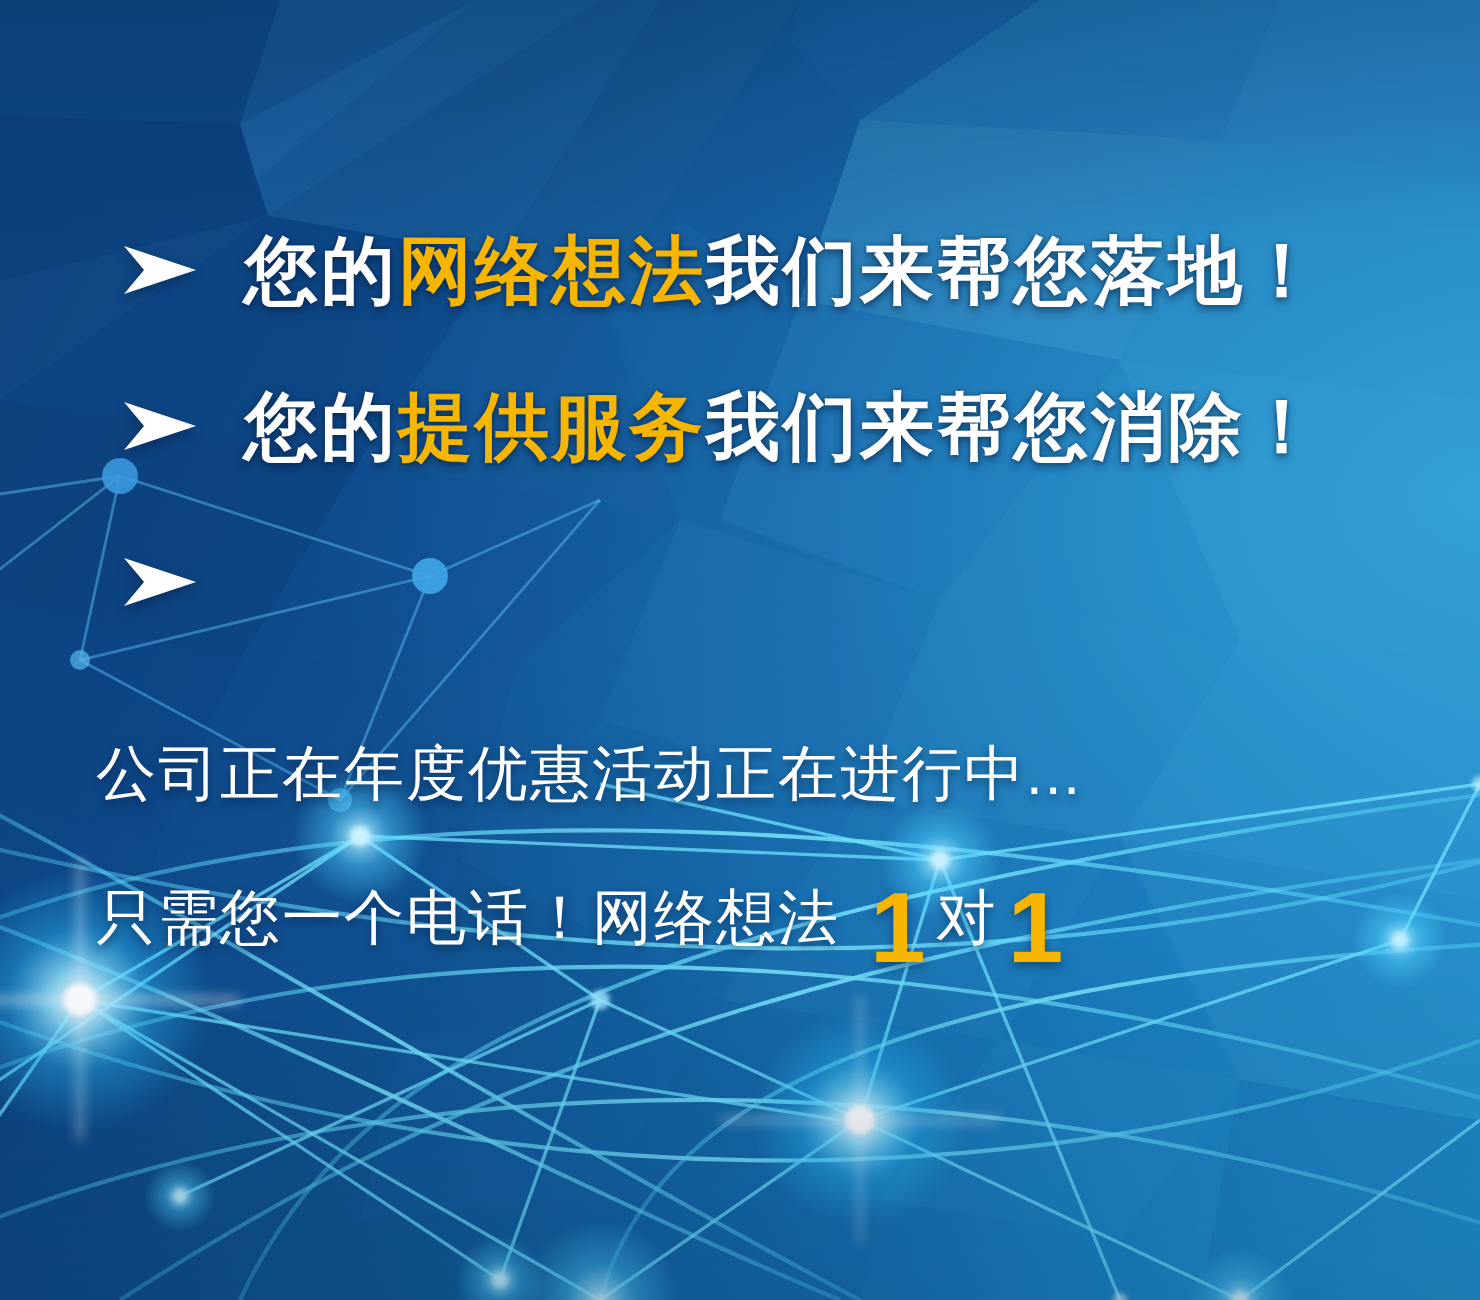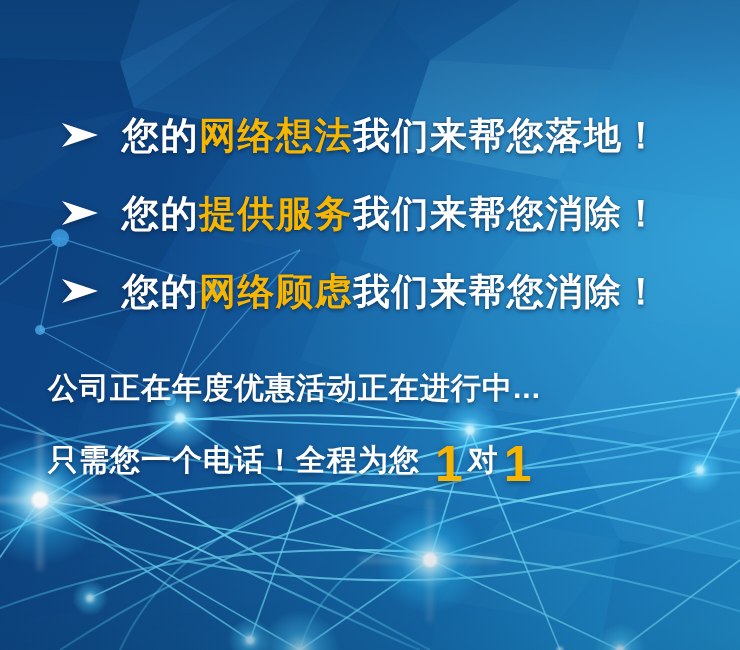--- a/index.html
+++ b/index.html
@@ -58,21 +58,21 @@
 
   .subs{ position:absolute; left:0; top:352px; width:100%; }
   .srow{
     padding-left:48px;
     height:72px;
     display:flex; align-items:center;
     white-space:nowrap;
   }
   .stext{
     font-size:30px;
-    font-weight:bold;
+    font-weight:normal;
     color:#ffffff;
     letter-spacing:1px;
     line-height:1;
     text-shadow:0 2px 4px rgba(2,26,58,.55);
   }
   .big1{
     color:#F6B500;
     font-size:50px;
     font-weight:bold;
     line-height:1;
@@ -275,33 +275,32 @@
         </span>
         <span class="btext"><span>您的</span><span class="hl">提供服务</span><span>我们来帮您消除！</span></span>
       </div>
 
       <div class="brow">
         <span class="arrow">
           <svg viewBox="0 0 40 30">
             <path d="M2,3 L38,15 L2,27 L12,15 Z" fill="#ffffff"></path>
           </svg>
         </span>
-        <span class="btext"><span>您的</span><span class="hl">网络顾虑</span><span>我们来帮您消除！</span></span>
       </div>
 
     </div>
 
     <div class="subs">
 
       <div class="srow">
         <span class="stext">公司正在年度优惠活动正在进行中...</span>
       </div>
 
       <div class="srow">
-        <span class="stext">只需您一个电话！全程为您</span>
+        <span class="stext">只需您一个电话！网络想法</span>
         <span class="gap"></span>
         <span class="big1">1</span>
         <span class="stext">对</span>
         <span class="big1">1</span>
         <span class="gap"></span>
       </div>
 
     </div>
 
   </div>

